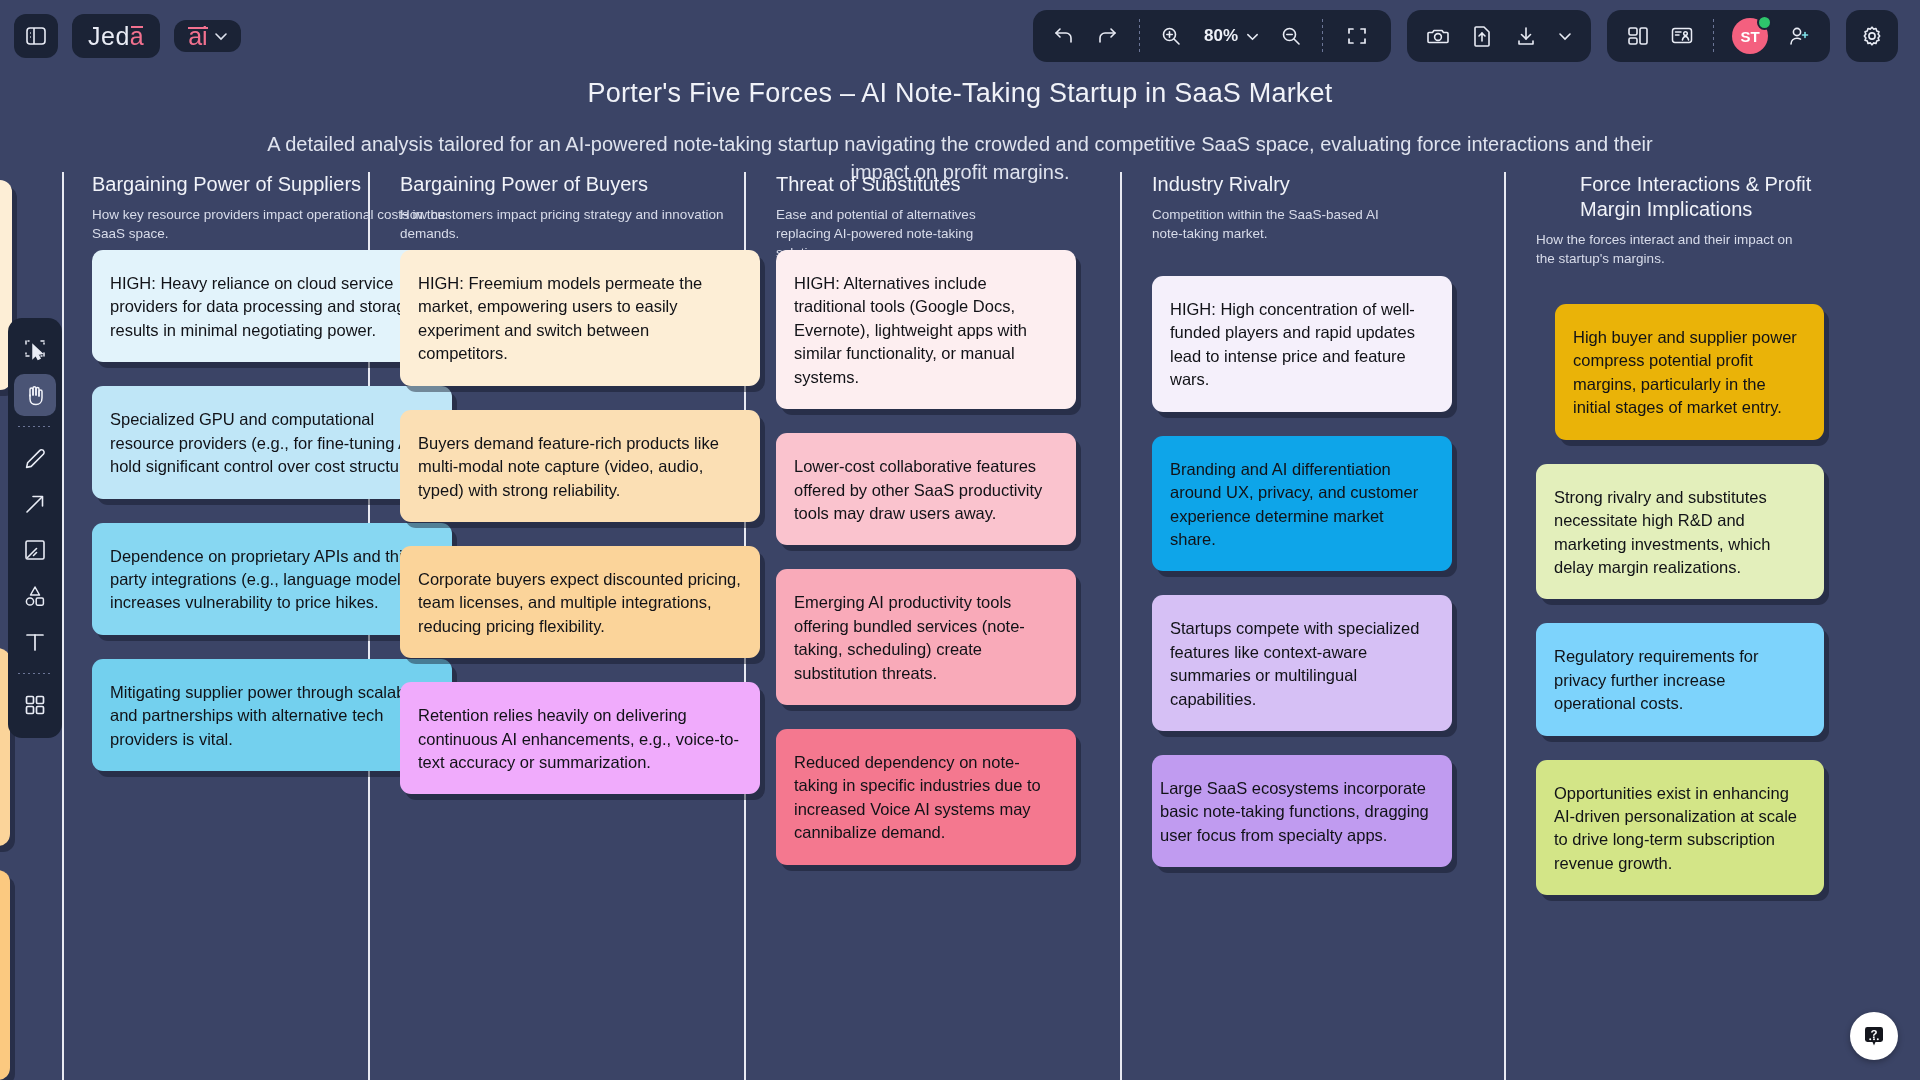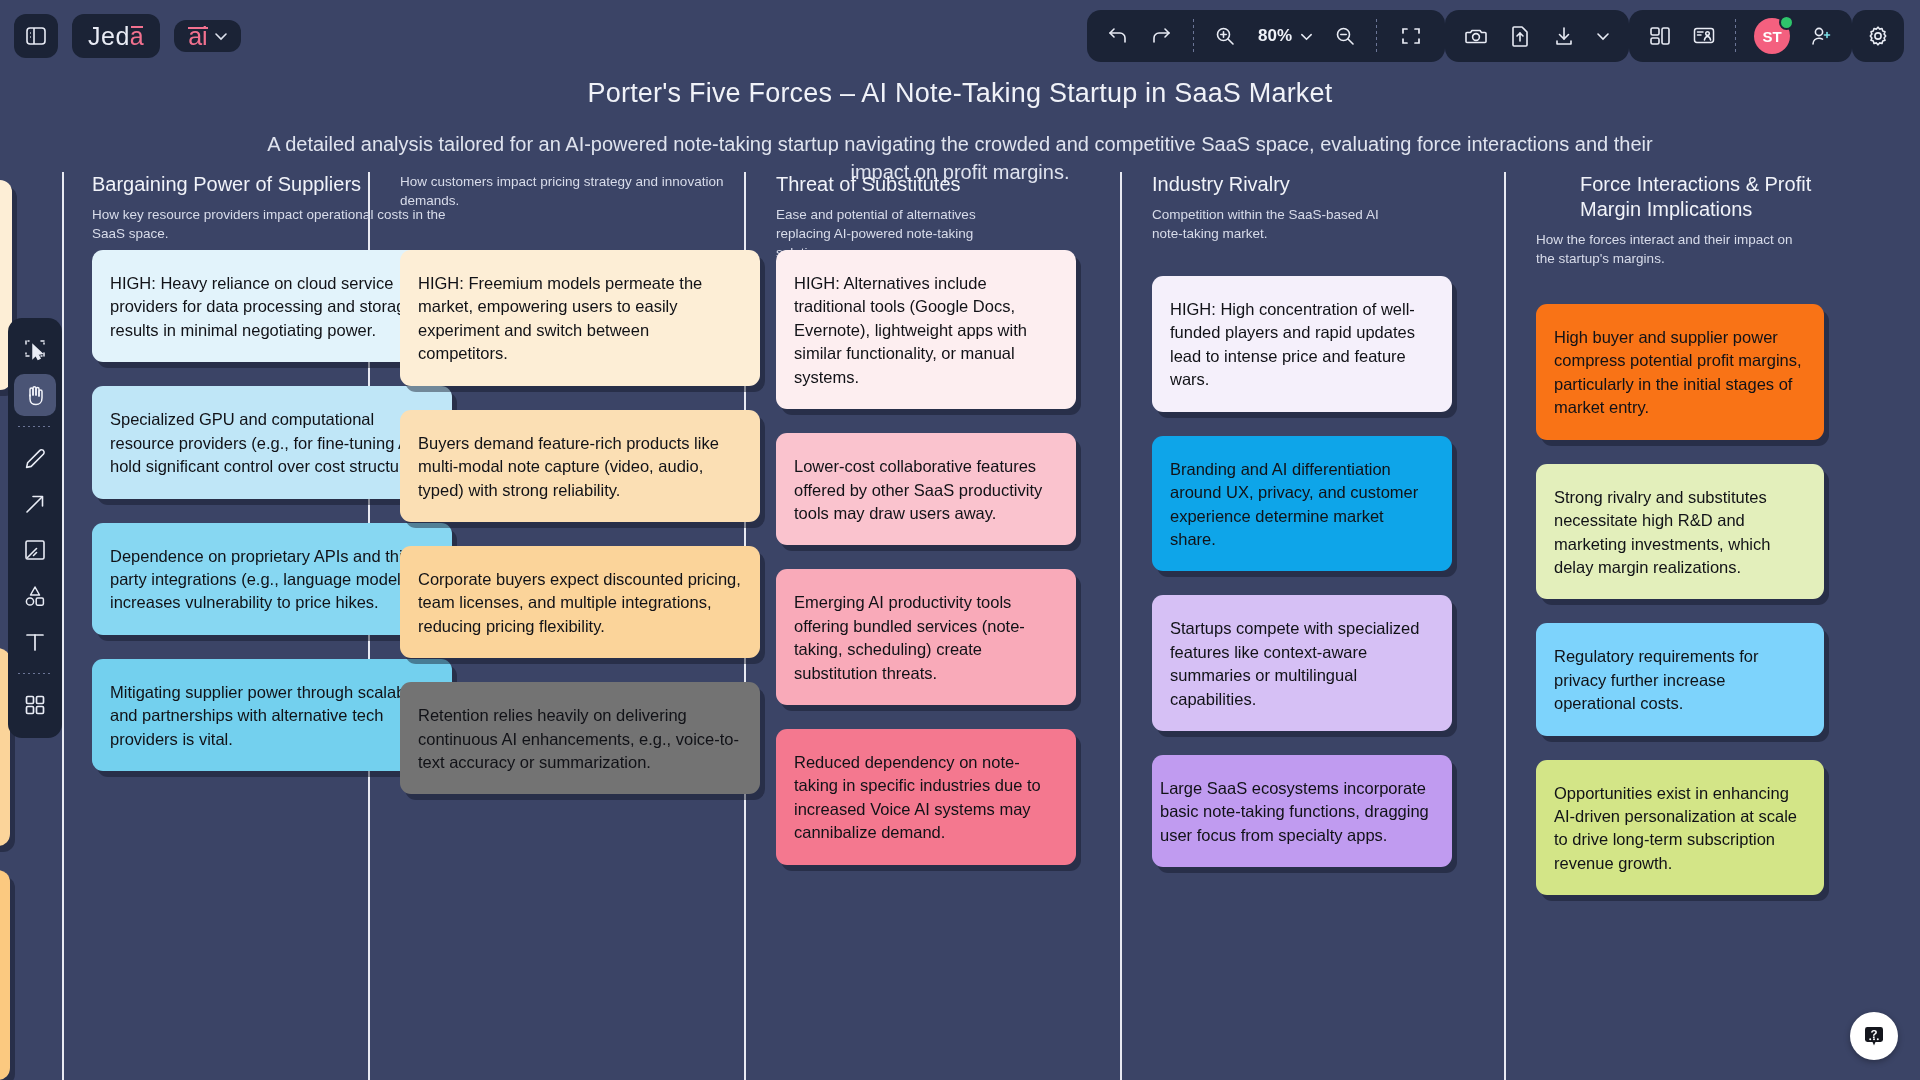--- a/index.html
+++ b/index.html
@@ -10,21 +10,21 @@
     font-family: "Liberation Sans", sans-serif;
   }
   #app { position: relative; width: 1920px; height: 1080px; background: #3b4466; }
 
   
   .topbar {
     position: absolute; top: 0; left: 0; width: 1920px; height: 72px;
     background: #3b4466; display: flex; align-items: center;
   }
   .tb-left { display: flex; align-items: center; gap: 14px; padding-left: 14px; }
-  .tb-right { display: flex; align-items: center; margin-left: auto; padding-right: 16px; }
+  .tb-right { display: flex; align-items: center; gap: 16px; margin-left: auto; padding-right: 22px; }
 
   .sq-btn {
     width: 44px; height: 44px; border-radius: 12px;
     background: #1b2336; display: flex; align-items: center; justify-content: center;
     cursor: pointer;
   }
   .logo-pill {
     height: 44px; border-radius: 12px; background: #1b2336;
     display: flex; align-items: center; justify-content: center;
     padding: 0 16px; cursor: pointer;
@@ -150,26 +150,27 @@
         <div class="col-head-sub">How key resource providers impact operational costs in the SaaS space.</div>
         <div class="cards" style="top:78px; left:0;">
           <div class="card" style="background:#e2f3fb;">HIGH: Heavy reliance on cloud service providers for data processing and storage results in minimal negotiating power.</div>
           <div class="card" style="background:#bfe6f7;">Specialized GPU and computational resource providers (e.g., for fine-tuning AI) hold significant control over cost structures.</div>
           <div class="card" style="background:#87d7f2;">Dependence on proprietary APIs and third-party integrations (e.g., language models) increases vulnerability to price hikes.</div>
           <div class="card" style="background:#73d0ee;">Mitigating supplier power through scalability and partnerships with alternative tech providers is vital.</div>
         </div>
       </div>
 
       <div class="col" style="left:336px;">
+        <div class="col-head-title">Bargaining Power of Buyers</div>
         <div class="col-head-sub">How customers impact pricing strategy and innovation demands.</div>
         <div class="cards" style="top:78px; left:0;">
           <div class="card" style="background:#fdeed6;">HIGH: Freemium models permeate the market, empowering users to easily experiment and switch between competitors.</div>
           <div class="card" style="background:#fbdfb4;">Buyers demand feature-rich products like multi-modal note capture (video, audio, typed) with strong reliability.</div>
           <div class="card" style="background:#fbd49a;">Corporate buyers expect discounted pricing, team licenses, and multiple integrations, reducing pricing flexibility.</div>
-          <div class="card" style="background:#737373;">Retention relies heavily on delivering continuous AI enhancements, e.g., voice-to-text accuracy or summarization.</div>
+          <div class="card" style="background:#f0abfc;">Retention relies heavily on delivering continuous AI enhancements, e.g., voice-to-text accuracy or summarization.</div>
         </div>
       </div>
 
       <div class="col" style="left:712px;">
         <div class="col-head-title">Threat of Substitutes</div>
         <div class="col-head-sub" style="width:232px;">Ease and potential of alternatives replacing AI-powered note-taking solutions.</div>
         <div class="cards" style="top:78px; left:0; width:300px;">
           <div class="card" style="background:#fdeef0;">HIGH: Alternatives include traditional tools (Google Docs, Evernote), lightweight apps with similar functionality, or manual systems.</div>
           <div class="card" style="background:#fac3ce;">Lower-cost collaborative features offered by other SaaS productivity tools may draw users away.</div>
           <div class="card" style="background:#f9aab9;">Emerging AI productivity tools offering bundled services (note-taking, scheduling) create substitution threats.</div>
@@ -185,21 +186,21 @@
           <div class="card" style="background:#0ea5e9;">Branding and AI differentiation around UX, privacy, and customer experience determine market share.</div>
           <div class="card" style="background:#d6c0f5;">Startups compete with specialized features like context-aware summaries or multilingual capabilities.</div>
           <div class="card" style="background:#c09bf0;padding-left:8px;">Large SaaS ecosystems incorporate basic note-taking functions, dragging user focus from specialty apps.</div>
         </div>
       </div>
 
       <div class="col" style="left:1472px; width:300px;">
         <div class="col-head-title" style="width:268px;margin-left:44px;">Force Interactions &amp; Profit Margin Implications</div>
         <div class="col-head-sub" style="width:270px;">How the forces interact and their impact on the startup's margins.</div>
         <div class="cards" style="top:132px; left:0; width:288px;">
-          <div class="card" style="background:#f97316;">High buyer and supplier power compress potential profit margins, particularly in the initial stages of market entry.</div>
+          <div class="card" style="background:#eab308;margin-left:19px;">High buyer and supplier power compress potential profit margins, particularly in the initial stages of market entry.</div>
           <div class="card" style="background:#e3efbb;">Strong rivalry and substitutes necessitate high R&amp;D and marketing investments, which delay margin realizations.</div>
           <div class="card" style="background:#7dd3fc;">Regulatory requirements for privacy further increase operational costs.</div>
           <div class="card" style="background:#d3e587;">Opportunities exist in enhancing AI-driven personalization at scale to drive long-term subscription revenue growth.</div>
         </div>
       </div>
 
     </div>
   </div>
 
   <div class="topbar">

